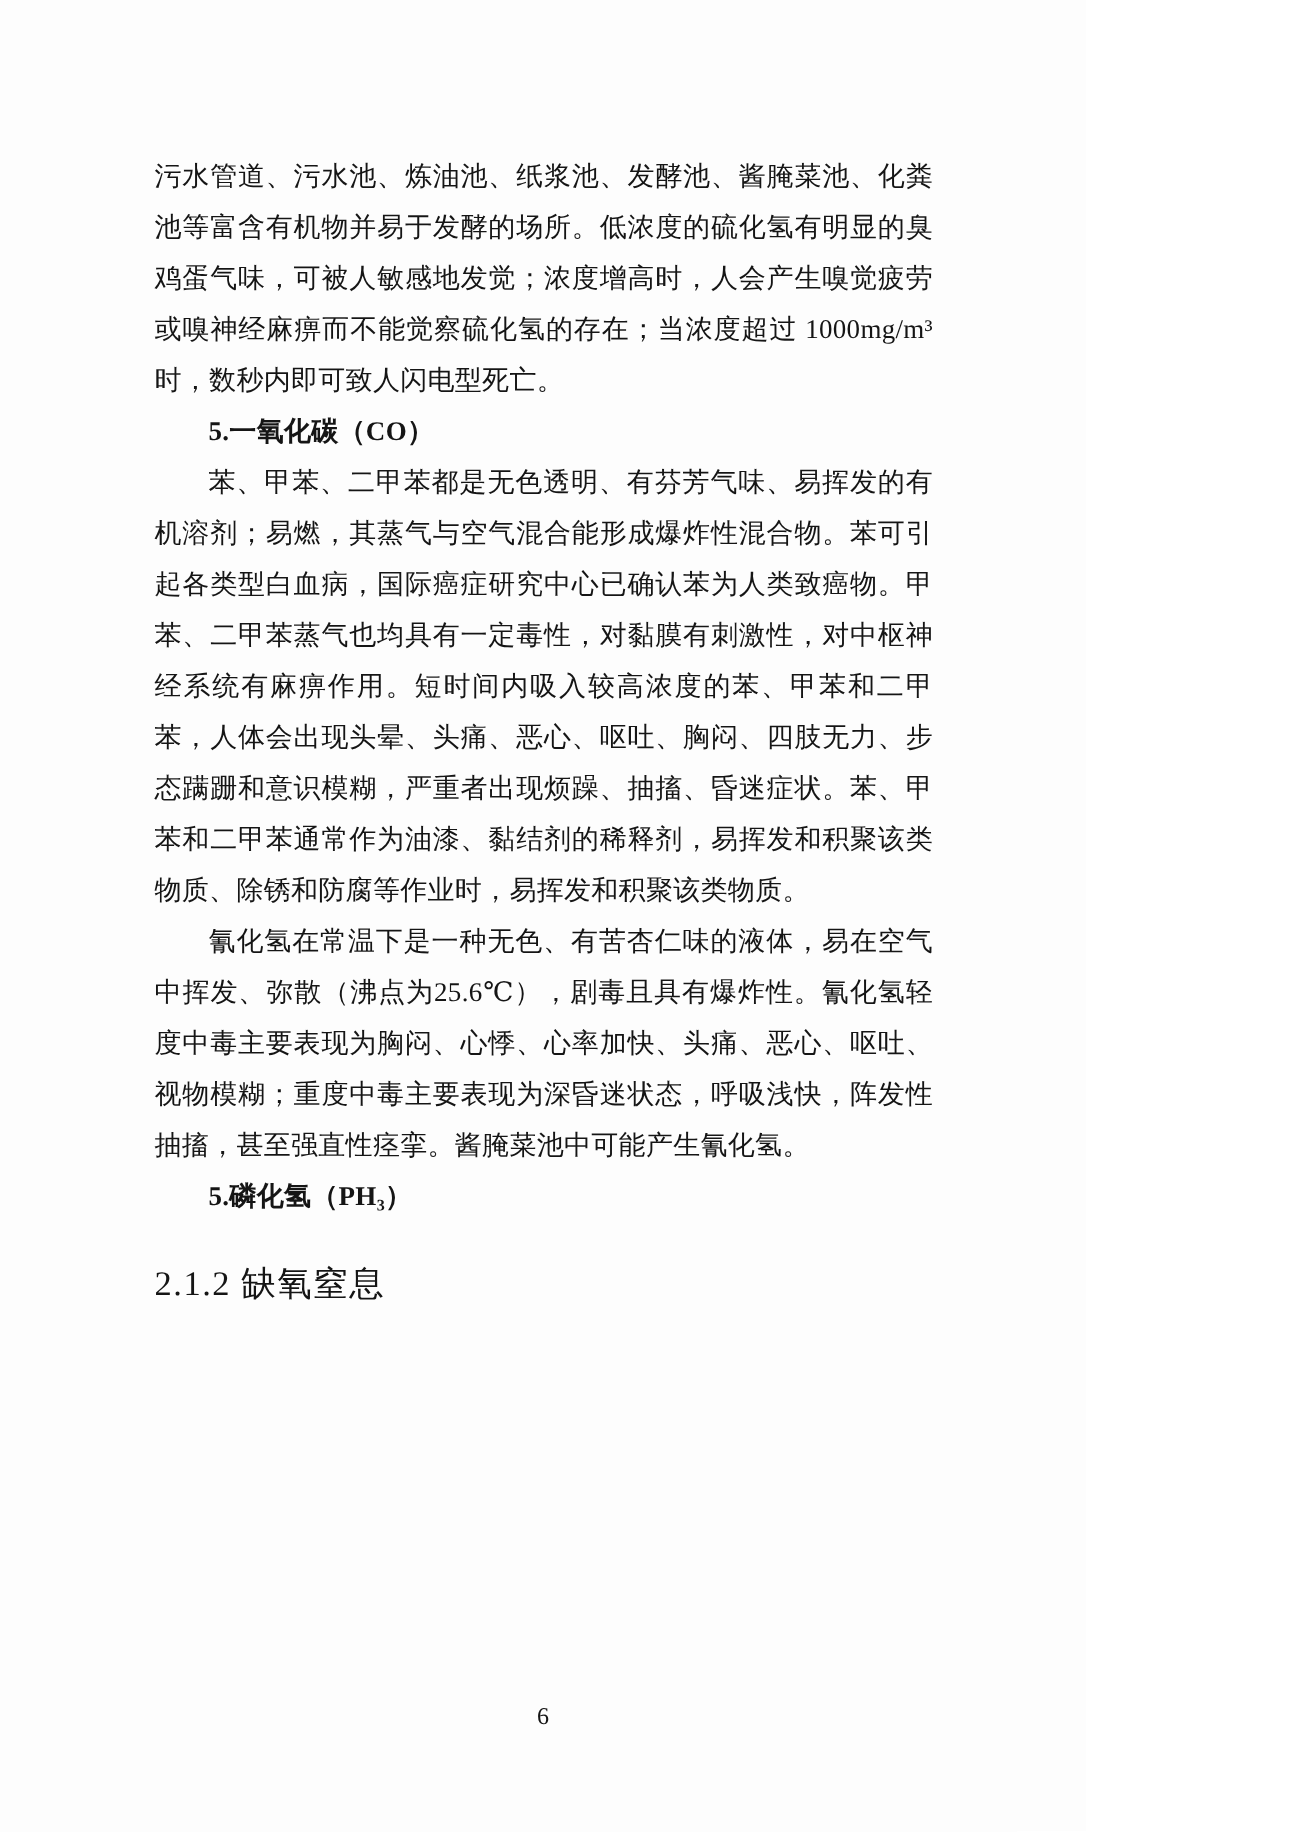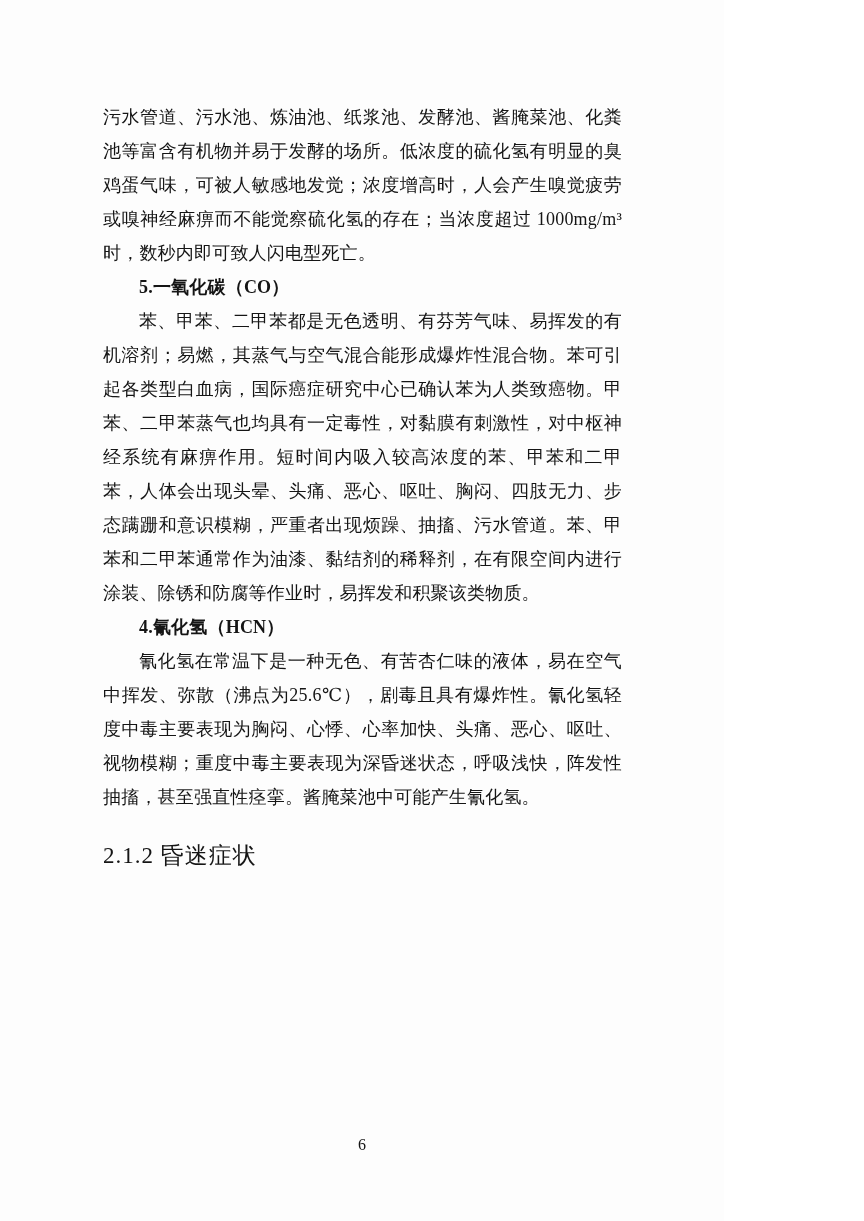--- a/index.html
+++ b/index.html
@@ -49,19 +49,19 @@
     color: #151515;
   }
 </style>
 </head>
 <body>
 
 <div class="page">
   <main>
     <p class="body-par no-indent">污水管道、污水池、炼油池、纸浆池、发酵池、酱腌菜池、化粪池等富含有机物并易于发酵的场所。低浓度的硫化氢有明显的臭鸡蛋气味，可被人敏感地发觉；浓度增高时，人会产生嗅觉疲劳或嗅神经麻痹而不能觉察硫化氢的存在；当浓度超过 1000mg/m³ 时，数秒内即可致人闪电型死亡。</p>
     <p class="body-par num-heading">5.一氧化碳（CO）</p>
-    <p class="body-par">苯、甲苯、二甲苯都是无色透明、有芬芳气味、易挥发的有机溶剂；易燃，其蒸气与空气混合能形成爆炸性混合物。苯可引起各类型白血病，国际癌症研究中心已确认苯为人类致癌物。甲苯、二甲苯蒸气也均具有一定毒性，对黏膜有刺激性，对中枢神经系统有麻痹作用。短时间内吸入较高浓度的苯、甲苯和二甲苯，人体会出现头晕、头痛、恶心、呕吐、胸闷、四肢无力、步态蹒跚和意识模糊，严重者出现烦躁、抽搐、污水管道。苯、甲苯和二甲苯通常作为油漆、黏结剂的稀释剂，在有限空间内进行涂装、除锈和防腐等作业时，易挥发和积聚该类物质。</p>
-    <p class="body-par num-heading">4.氰化氢（HCN）</p>
+    <p class="body-par">苯、甲苯、二甲苯都是无色透明、有芬芳气味、易挥发的有机溶剂；易燃，其蒸气与空气混合能形成爆炸性混合物。苯可引起各类型白血病，国际癌症研究中心已确认苯为人类致癌物。甲苯、二甲苯蒸气也均具有一定毒性，对黏膜有刺激性，对中枢神经系统有麻痹作用。短时间内吸入较高浓度的苯、甲苯和二甲苯，人体会出现头晕、头痛、恶心、呕吐、胸闷、四肢无力、步态蹒跚和意识模糊，严重者出现烦躁、抽搐、昏迷症状。苯、甲苯和二甲苯通常作为油漆、黏结剂的稀释剂，易挥发和积聚该类物质、除锈和防腐等作业时，易挥发和积聚该类物质。</p>
     <p class="body-par">氰化氢在常温下是一种无色、有苦杏仁味的液体，易在空气中挥发、弥散（沸点为25.6℃），剧毒且具有爆炸性。氰化氢轻度中毒主要表现为胸闷、心悸、心率加快、头痛、恶心、呕吐、视物模糊；重度中毒主要表现为深昏迷状态，呼吸浅快，阵发性抽搐，甚至强直性痉挛。酱腌菜池中可能产生氰化氢。</p>
-    <h2 class="section-heading">2.1.2 昏迷症状</h2>
+    <p class="body-par num-heading">5.磷化氢（PH₃）</p>
+    <h2 class="section-heading">2.1.2 缺氧窒息</h2>
   </main>
   <footer class="page-number">6</footer>
 </div>
 
 </body></html>

